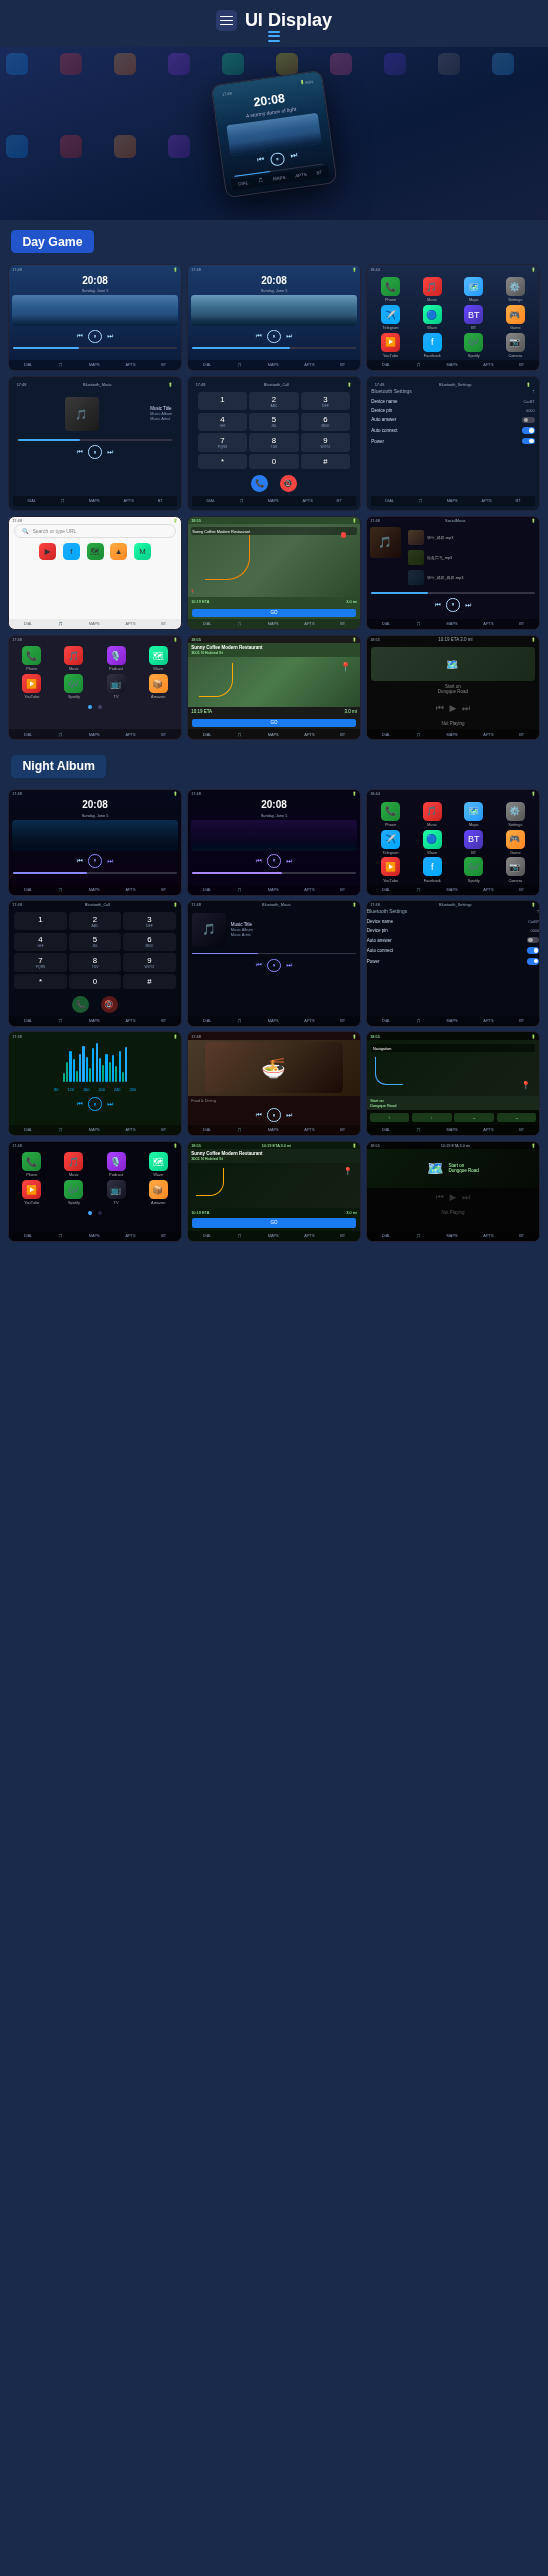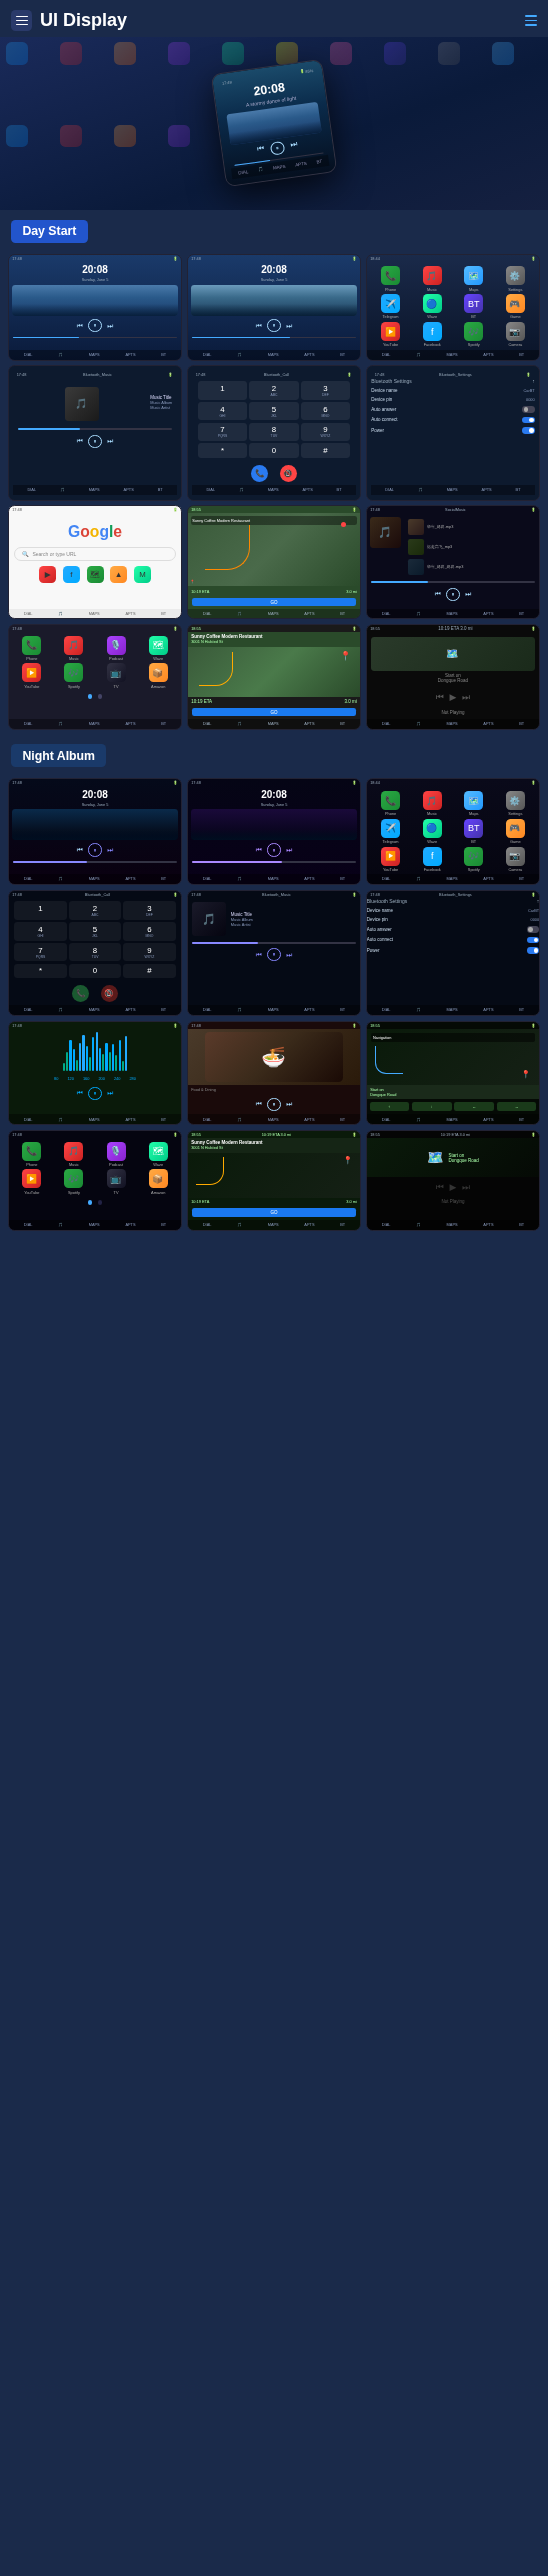--- a/index.html
+++ b/index.html
@@ -9,23 +9,23 @@
       background: #1a2a4a;
       font-family: Arial, sans-serif;
       color: #fff;
       overflow-x: hidden;
     }
 
     
     .header {
       display: flex;
       align-items: center;
-      justify-content: space-between;
       padding: 10px 11.2px 5.6px 11.2px;
       background: #1a2a4a;
+      flex-direction: column;
     }
     .header-left { display: flex; align-items: center; gap: 7.8px; }
     .menu-icon {
       width: 21px; height: 21px;
       background: #2a3a6a;
       border-radius: 4.5px;
       display: flex; flex-direction: column;
       align-items: center; justify-content: center; gap: 2.8px;
     }
     .menu-icon span {
@@ -535,21 +535,21 @@
         <span>🎵</span>
         <span>MAPS</span>
         <span>APTS</span>
         <span>BT</span>
       </div>
     </div>
   </div>
 </div>
 
 <div class="section-header">
-  <span class="mode-badge day-mode">Day Start</span>
+  <span class="mode-badge day-mode">Day Game</span>
 </div>
 
 <div class="screenshot-grid">
 
   <div class="ss-card ss-music">
     <div class="status-bar">
       <span>17:48</span>
         <span>🔋</span>
     </div>
     <div class="ss-clock">20:08</div>
@@ -761,23 +761,20 @@
         <span>MAPS</span>
         <span>APTS</span>
         <span>BT</span>
     </div>
   </div>
 
   <div class="ss-card ss-google">
     <div class="status-bar" style="color:#555;">
       <span>17:48</span>
         <span>🔋</span>
-    </div>
-    <div class="google-logo">
-      <span class="g-blue">G</span><span class="g-red">o</span><span class="g-yellow">o</span><span class="g-blue">g</span><span class="g-green">l</span><span class="g-red">e</span>
     </div>
     <div class="google-search-bar">
       <span style="font-size:5.6px;color:#888;">🔍</span>
       <span>Search or type URL</span>
     </div>
     <div class="google-icons-row">
       <div class="google-app-sm app-red">▶</div>
       <div class="google-app-sm app-blue">f</div>
       <div class="google-app-sm app-green">🗺</div>
       <div class="google-app-sm app-orange">▲</div>

